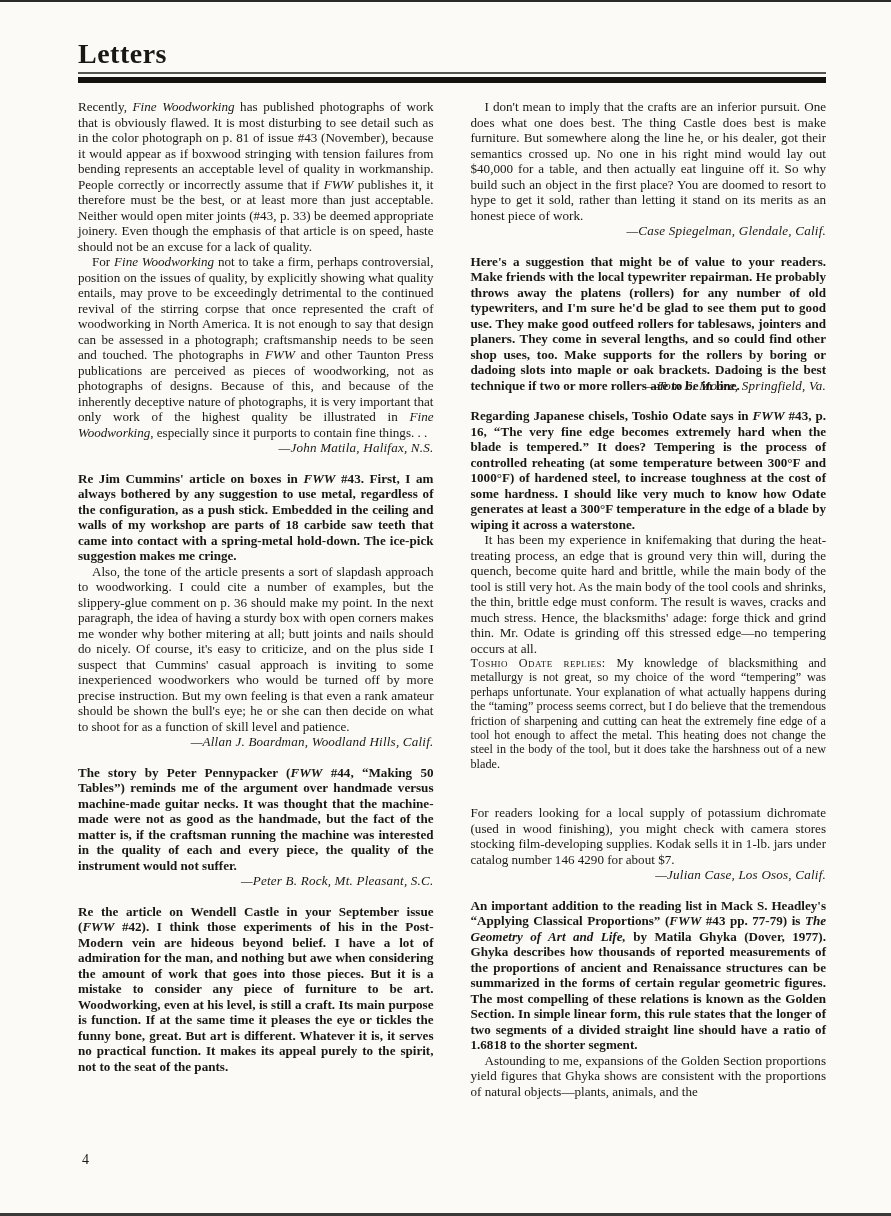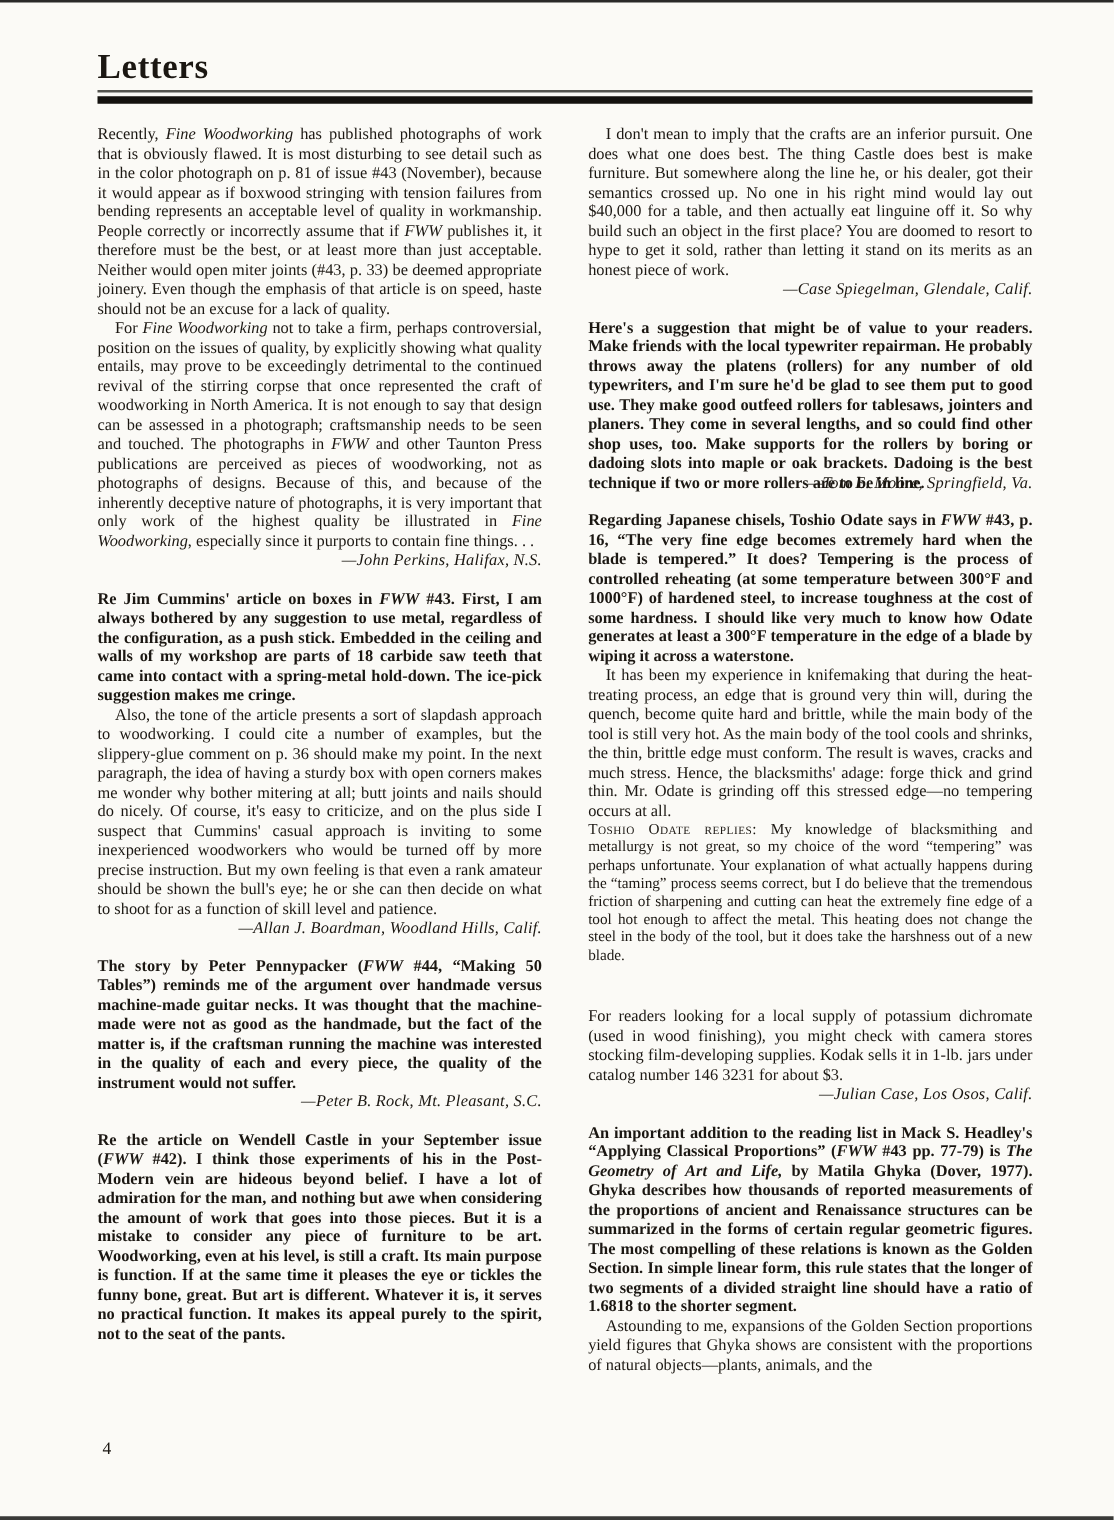--- a/index.html
+++ b/index.html
@@ -92,37 +92,37 @@
 
   <div class="content">
     <h1 class="masthead-title">Letters</h1>
     <div class="rule-thin"></div>
     <div class="rule-thick"></div>
 
     <div class="columns">
       <div class="col">
           <p class="blk para">Recently, <i>Fine Woodworking</i> has published photographs of work that is obviously flawed. It is most disturbing to see detail such as in the color photograph on p. 81 of issue #43 (November), because it would appear as if boxwood stringing with tension failures from bending represents an acceptable level of quality in workmanship. People correctly or incorrectly assume that if <i>FWW</i> publishes it, it therefore must be the best, or at least more than just acceptable. Neither would open miter joints (#43, p. 33) be deemed appropriate joinery. Even though the emphasis of that article is on speed, haste should not be an excuse for a lack of quality.</p>
           <p class="blk para_indent">For <i>Fine Woodworking</i> not to take a firm, perhaps controversial, position on the issues of quality, by explicitly showing what quality entails, may prove to be exceedingly detrimental to the continued revival of the stirring corpse that once represented the craft of woodworking in North America. It is not enough to say that design can be assessed in a photograph; craftsmanship needs to be seen and touched. The photographs in <i>FWW</i> and other Taunton Press publications are perceived as pieces of woodworking, not as photographs of designs. Because of this, and because of the inherently deceptive nature of photographs, it is very important that only work of the highest quality be illustrated in <i>Fine Woodworking</i>, especially since it purports to contain fine things. . .</p>
-          <p class="blk sig">—John Perkins, Halifax, N.S.</p>
+          <p class="blk sig">—John Matila, Halifax, N.S.</p>
           <p class="blk para gap">Re Jim Cummins' article on boxes in <i>FWW</i> #43. First, I am always bothered by any suggestion to use metal, regardless of the configuration, as a push stick. Embedded in the ceiling and walls of my workshop are parts of 18 carbide saw teeth that came into contact with a spring-metal hold-down. The ice-pick suggestion makes me cringe.</p>
           <p class="blk para_indent">Also, the tone of the article presents a sort of slapdash approach to woodworking. I could cite a number of examples, but the slippery-glue comment on p. 36 should make my point. In the next paragraph, the idea of having a sturdy box with open corners makes me wonder why bother mitering at all; butt joints and nails should do nicely. Of course, it's easy to criticize, and on the plus side I suspect that Cummins' casual approach is inviting to some inexperienced woodworkers who would be turned off by more precise instruction. But my own feeling is that even a rank amateur should be shown the bull's eye; he or she can then decide on what to shoot for as a function of skill level and patience.</p>
           <p class="blk sig">—Allan J. Boardman, Woodland Hills, Calif.</p>
           <p class="blk para gap">The story by Peter Pennypacker (<i>FWW</i> #44, “Making 50 Tables”) reminds me of the argument over handmade versus machine-made guitar necks. It was thought that the machine-made were not as good as the handmade, but the fact of the matter is, if the craftsman running the machine was interested in the quality of each and every piece, the quality of the instrument would not suffer.</p>
           <p class="blk sig">—Peter B. Rock, Mt. Pleasant, S.C.</p>
           <p class="blk para gap">Re the article on Wendell Castle in your September issue (<i>FWW</i> #42). I think those experiments of his in the Post-Modern vein are hideous beyond belief. I have a lot of admiration for the man, and nothing but awe when considering the amount of work that goes into those pieces. But it is a mistake to consider any piece of furniture to be art. Woodworking, even at his level, is still a craft. Its main purpose is function. If at the same time it pleases the eye or tickles the funny bone, great. But art is different. Whatever it is, it serves no practical function. It makes its appeal purely to the spirit, not to the seat of the pants.</p>
         </div>
       <div class="col">
           <p class="blk para_indent">I don't mean to imply that the crafts are an inferior pursuit. One does what one does best. The thing Castle does best is make furniture. But somewhere along the line he, or his dealer, got their semantics crossed up. No one in his right mind would lay out $40,000 for a table, and then actually eat linguine off it. So why build such an object in the first place? You are doomed to resort to hype to get it sold, rather than letting it stand on its merits as an honest piece of work.</p>
           <p class="blk sig">—Case Spiegelman, Glendale, Calif.</p>
           <p class="blk para gap">Here's a suggestion that might be of value to your readers. Make friends with the local typewriter repairman. He probably throws away the platens (rollers) for any number of old typewriters, and I'm sure he'd be glad to see them put to good use. They make good outfeed rollers for tablesaws, jointers and planers. They come in several lengths, and so could find other shop uses, too. Make supports for the rollers by boring or dadoing slots into maple or oak brackets. Dadoing is the best technique if two or more rollers are to be in line.</p>
           <p class="blk sig pull-up">—Tom E. Moore, Springfield, Va.</p>
           <p class="blk para gap">Regarding Japanese chisels, Toshio Odate says in <i>FWW</i> #43, p. 16, “The very fine edge becomes extremely hard when the blade is tempered.” It does? Tempering is the process of controlled reheating (at some temperature between 300°F and 1000°F) of hardened steel, to increase toughness at the cost of some hardness. I should like very much to know how Odate generates at least a 300°F temperature in the edge of a blade by wiping it across a waterstone.</p>
           <p class="blk para_indent">It has been my experience in knifemaking that during the heat-treating process, an edge that is ground very thin will, during the quench, become quite hard and brittle, while the main body of the tool is still very hot. As the main body of the tool cools and shrinks, the thin, brittle edge must conform. The result is waves, cracks and much stress. Hence, the blacksmiths' adage: forge thick and grind thin. Mr. Odate is grinding off this stressed edge—no tempering occurs at all.</p>
           <p class="blk reply"><span class="reply-lead">Toshio Odate replies: </span>My knowledge of blacksmithing and metallurgy is not great, so my choice of the word “tempering” was perhaps unfortunate. Your explanation of what actually happens during the “taming” process seems correct, but I do believe that the tremendous friction of sharpening and cutting can heat the extremely fine edge of a tool hot enough to affect the metal. This heating does not change the steel in the body of the tool, but it does take the harshness out of a new blade.</p>
-          <p class="blk para gap-lg">For readers looking for a local supply of potassium dichromate (used in wood finishing), you might check with camera stores stocking film-developing supplies. Kodak sells it in 1-lb. jars under catalog number 146 3231 for about $3.</p>
+          <p class="blk para gap-lg">For readers looking for a local supply of potassium dichromate (used in wood finishing), you might check with camera stores stocking film-developing supplies. Kodak sells it in 1-lb. jars under catalog number 146 4290 for about $7.</p>
           <p class="blk sig">—Julian Case, Los Osos, Calif.</p>
           <p class="blk para gap">An important addition to the reading list in Mack S. Headley's “Applying Classical Proportions” (<i>FWW</i> #43 pp. 77-79) is <i>The Geometry of Art and Life,</i> by Matila Ghyka (Dover, 1977). Ghyka describes how thousands of reported measurements of the proportions of ancient and Renaissance structures can be summarized in the forms of certain regular geometric figures. The most compelling of these relations is known as the Golden Section. In simple linear form, this rule states that the longer of two segments of a divided straight line should have a ratio of 1.6818 to the shorter segment.</p>
           <p class="blk para_indent">Astounding to me, expansions of the Golden Section proportions yield figures that Ghyka shows are consistent with the proportions of natural objects—plants, animals, and the</p>
         </div>
     </div>
   </div>
 
   <div class="page-number">4</div>
 
   <div class="edge-bar-bottom"></div>

